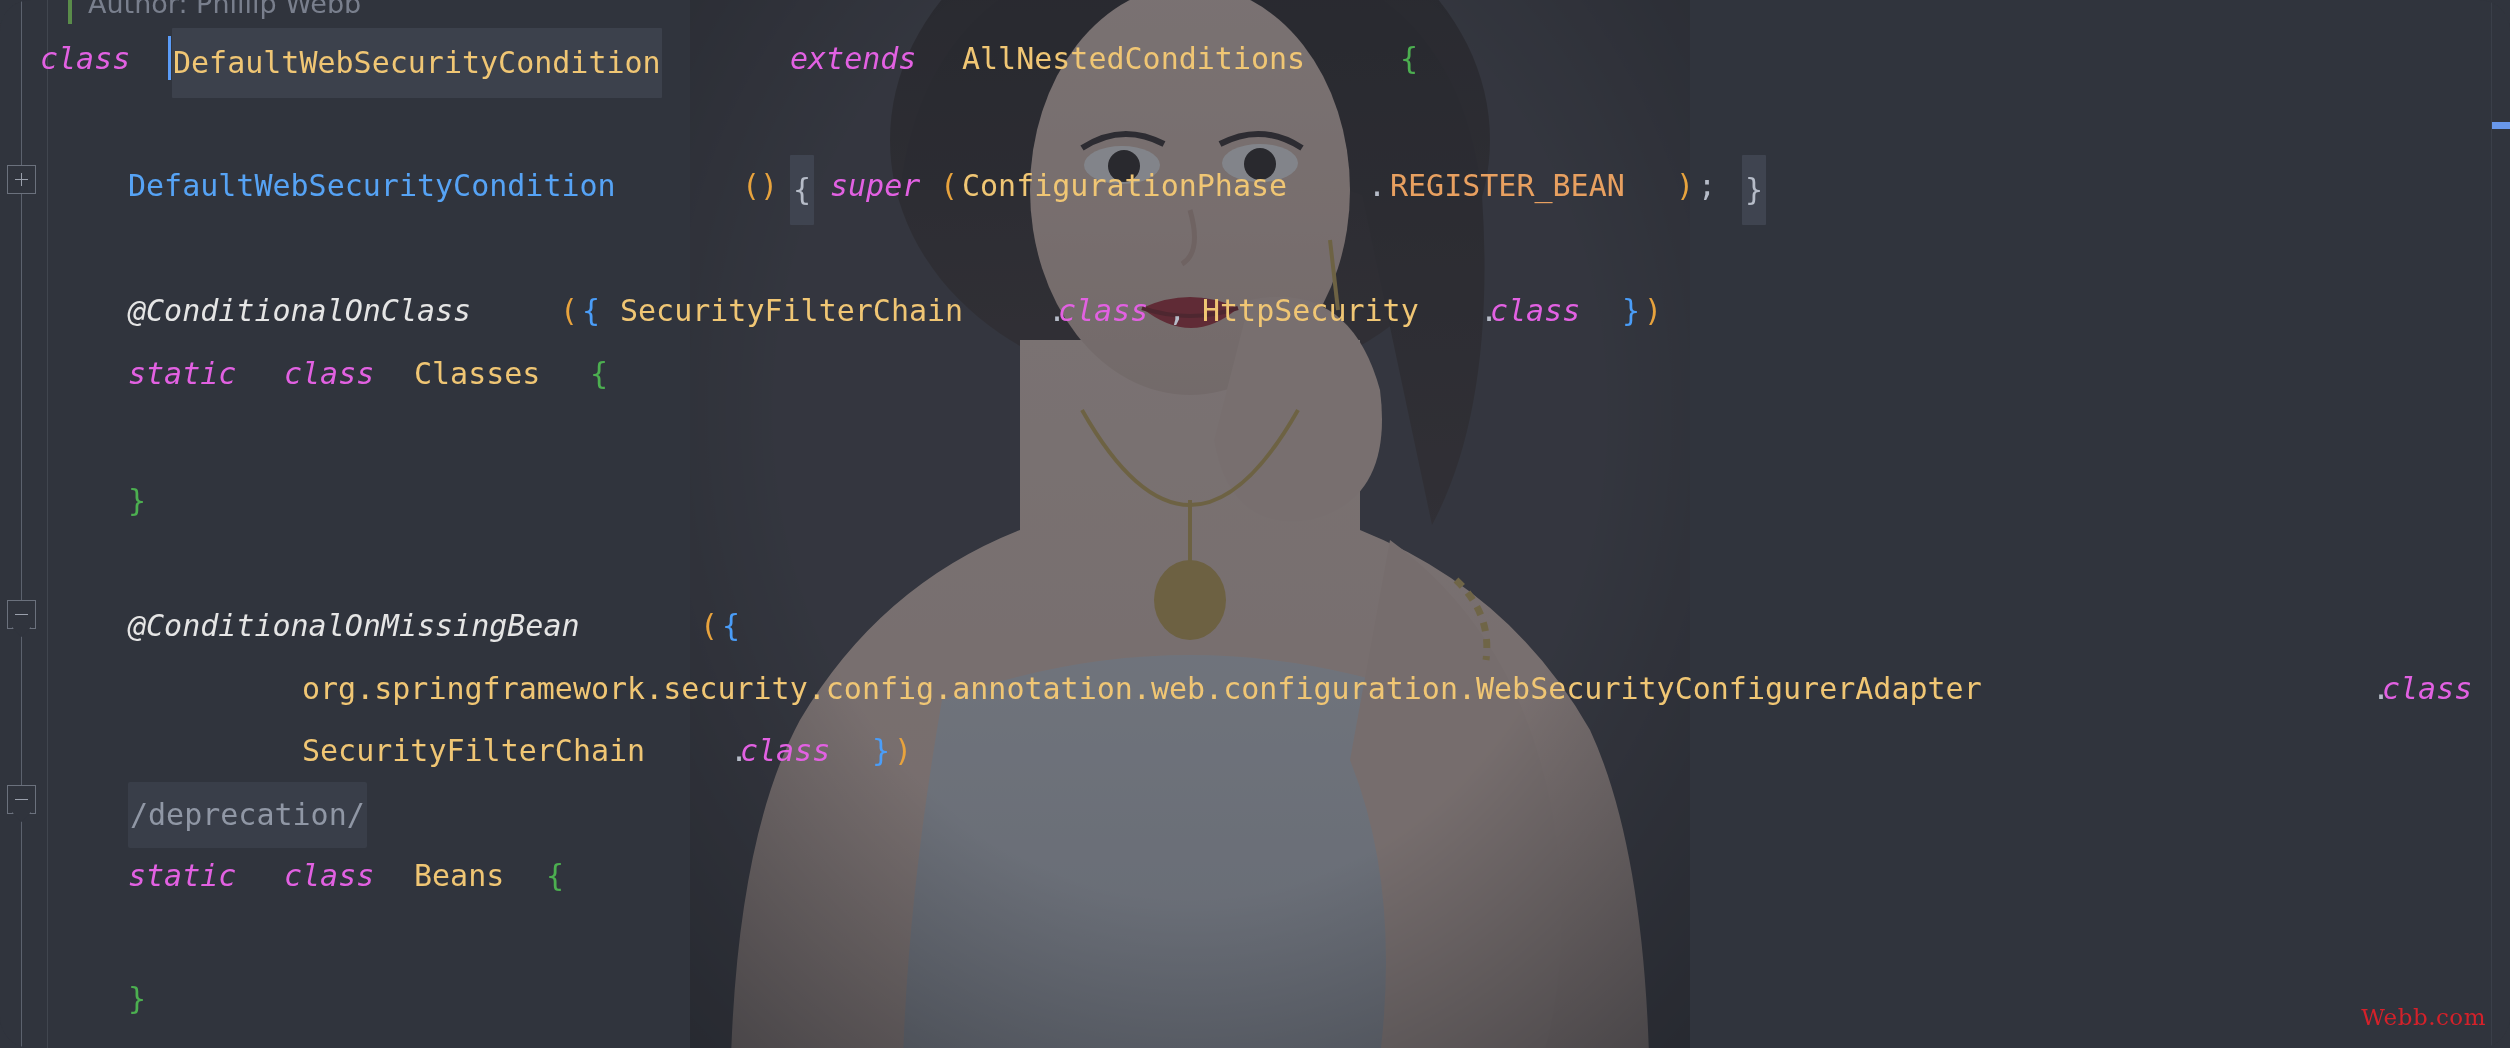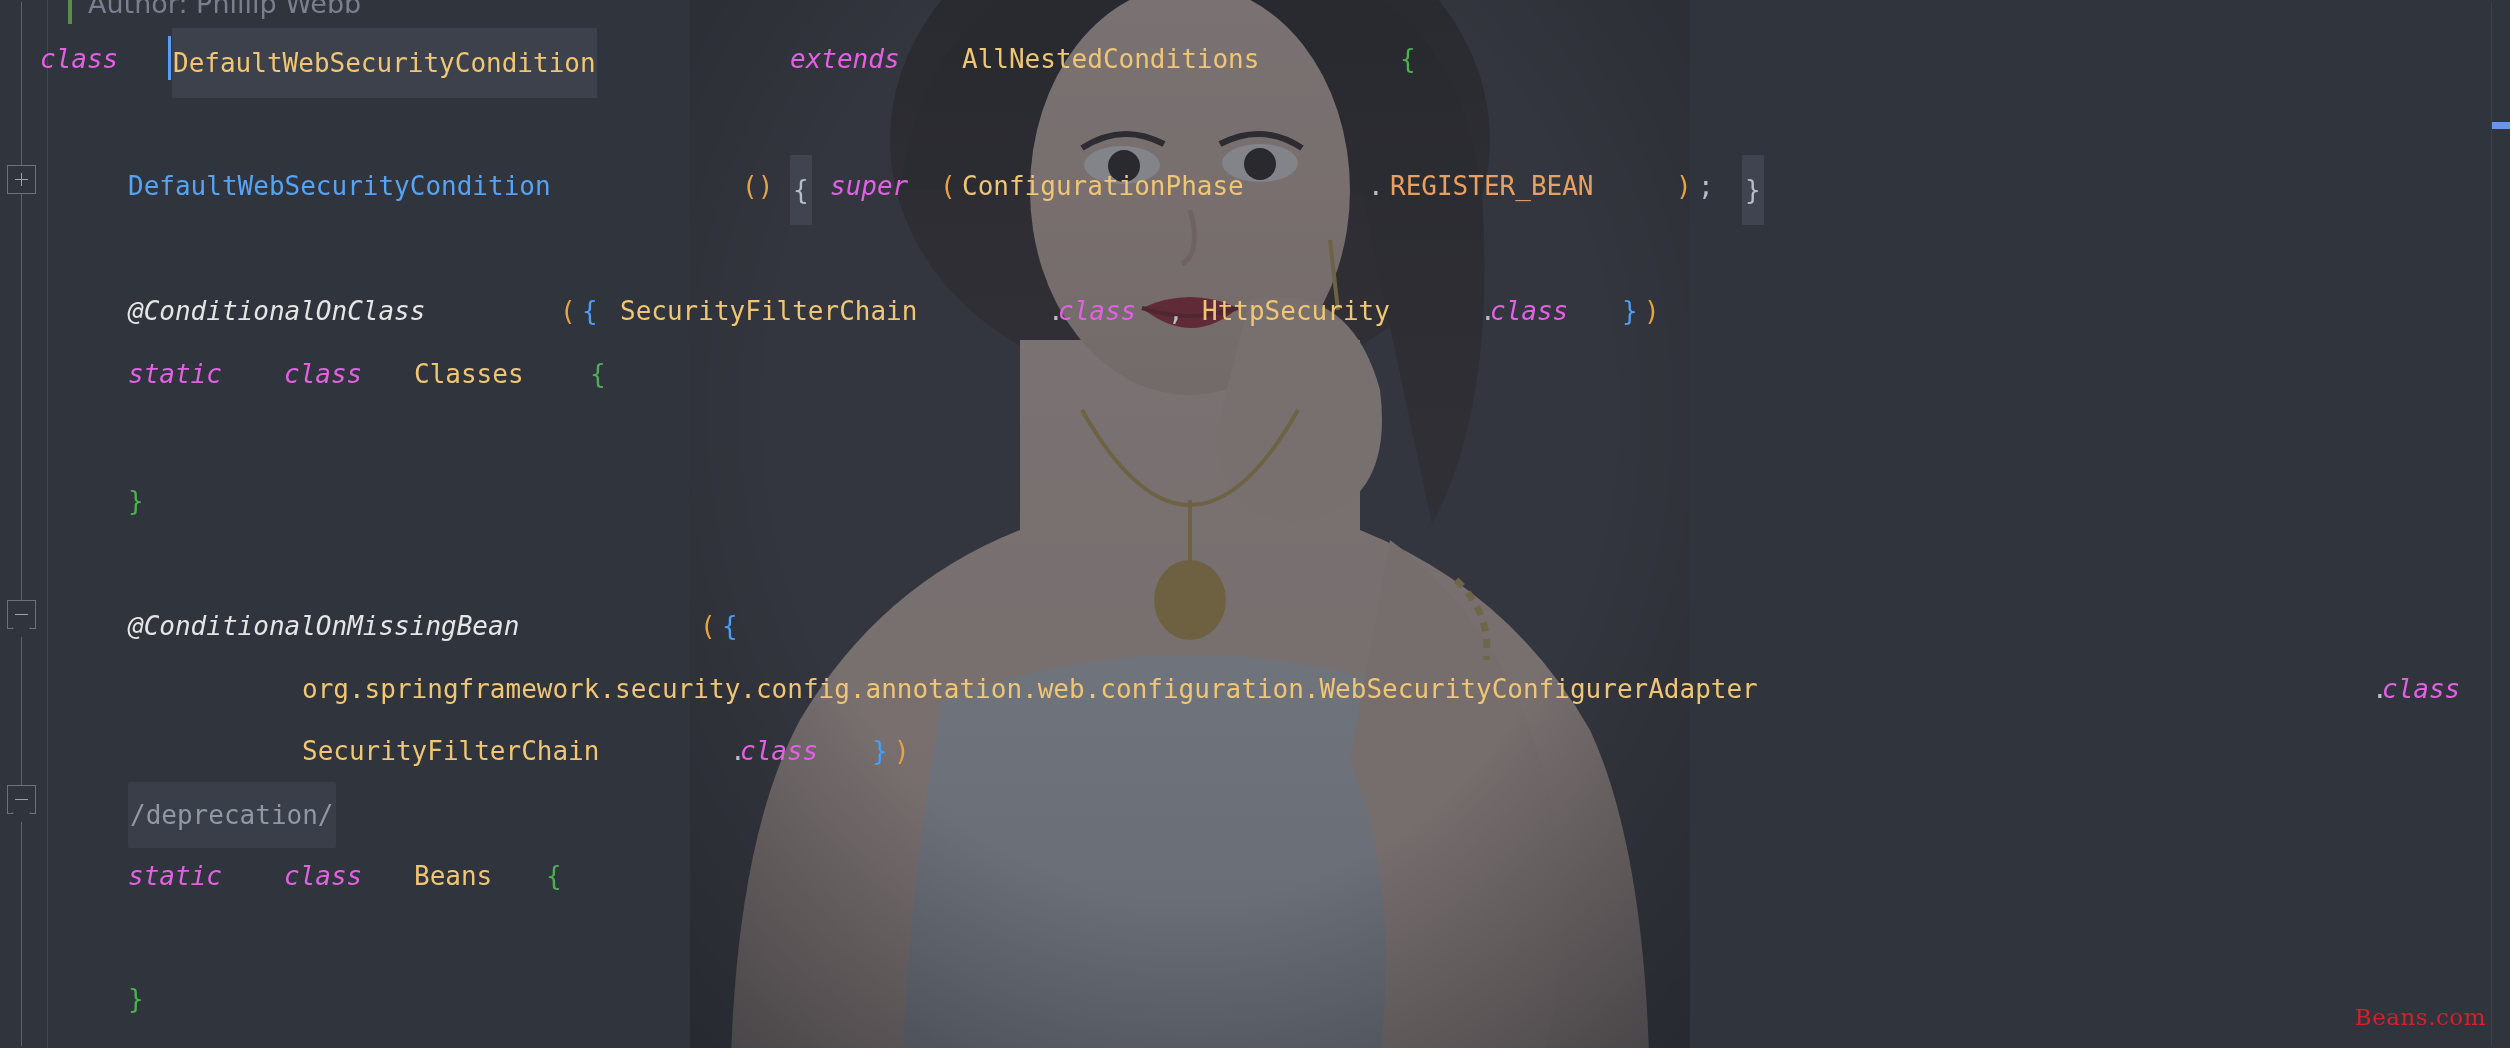--- a/index.html
+++ b/index.html
@@ -51,21 +51,21 @@
 
   
   #doc-bar{
     position:absolute;left:68px;top:-16px;width:4px;height:40px;
     background:#5a8c4a;
   }
 
   
   #code{
     position:absolute;left:0;top:0;width:2510px;height:1048px;
-    font-size:26px;line-height:62px;
+    font-size:30px;line-height:62px;
     letter-spacing:0px;
     white-space:pre;
   }
   .line{
     position:absolute;left:0;height:62px;width:2510px;
     display:block;
   }
 
   
   .kw      {color:#e261e2;font-style:italic;}
@@ -198,15 +198,15 @@
   <div id="author">Author: Phillip Webb</div>
 
   <div id="code"><div class="line" style="top: 28px;"><span class="kw" style="position: absolute; left: 40px; top: 0px;">class</span><span class="type hl" style="position: absolute; left: 172px; top: 0px;">DefaultWebSecurityCondition</span><span class="kw" style="position: absolute; left: 790px; top: 0px;">extends</span><span class="type" style="position: absolute; left: 962px; top: 0px;">AllNestedConditions</span><span class="brace-g" style="position: absolute; left: 1400px; top: 0px;">{</span></div><div class="line" style="top: 155px;"><span class="method" style="position: absolute; left: 128px; top: 0px;">DefaultWebSecurityCondition</span><span class="paren" style="position: absolute; left: 742px; top: 0px;">()</span><span class="brace-w hl-brace" style="position: absolute; left: 790px; top: 0px;">{</span><span class="kw" style="position: absolute; left: 830px; top: 0px;">super</span><span class="paren" style="position: absolute; left: 940px; top: 0px;">(</span><span class="type" style="position: absolute; left: 962px; top: 0px;">ConfigurationPhase</span><span class="punc" style="position: absolute; left: 1368px; top: 0px;">.</span><span class="const" style="position: absolute; left: 1390px; top: 0px;">REGISTER_BEAN</span><span class="paren" style="position: absolute; left: 1676px; top: 0px;">)</span><span class="punc" style="position: absolute; left: 1698px; top: 0px;">;</span><span class="brace-w hl-brace" style="position: absolute; left: 1742px; top: 0px;">}</span></div><div class="line" style="top: 280px;"><span class="anno" style="position: absolute; left: 128px; top: 0px;">@ConditionalOnClass</span><span class="paren" style="position: absolute; left: 560px; top: 0px;">(</span><span class="brace-b" style="position: absolute; left: 582px; top: 0px;">{</span><span class="type" style="position: absolute; left: 620px; top: 0px;">SecurityFilterChain</span><span class="punc" style="position: absolute; left: 1048px; top: 0px;">.</span><span class="kw" style="position: absolute; left: 1058px; top: 0px;">class</span><span class="punc" style="position: absolute; left: 1168px; top: 0px;">,</span><span class="type" style="position: absolute; left: 1202px; top: 0px;">HttpSecurity</span><span class="punc" style="position: absolute; left: 1480px; top: 0px;">.</span><span class="kw" style="position: absolute; left: 1490px; top: 0px;">class</span><span class="brace-b" style="position: absolute; left: 1622px; top: 0px;">}</span><span class="paren" style="position: absolute; left: 1644px; top: 0px;">)</span></div><div class="line" style="top: 343px;"><span class="kw" style="position: absolute; left: 128px; top: 0px;">static</span><span class="kw" style="position: absolute; left: 284px; top: 0px;">class</span><span class="type" style="position: absolute; left: 414px; top: 0px;">Classes</span><span class="brace-g" style="position: absolute; left: 590px; top: 0px;">{</span></div><div class="line" style="top: 470px;"><span class="brace-g" style="position: absolute; left: 128px; top: 0px;">}</span></div><div class="line" style="top: 595px;"><span class="anno" style="position: absolute; left: 128px; top: 0px;">@ConditionalOnMissingBean</span><span class="paren" style="position: absolute; left: 700px; top: 0px;">(</span><span class="brace-b" style="position: absolute; left: 722px; top: 0px;">{</span></div><div class="line" style="top: 658px;"><span class="pkg" style="position: absolute; left: 302px; top: 0px;">org.springframework.security.config.annotation.web.configuration.WebSecurityConfigurerAdapter</span><span class="punc" style="position: absolute; left: 2372px; top: 0px;">.</span><span class="kw" style="position: absolute; left: 2382px; top: 0px;">class</span><span class="punc" style="position: absolute; left: 2496px; top: 0px;">,</span></div><div class="line" style="top: 720px;"><span class="type" style="position: absolute; left: 302px; top: 0px;">SecurityFilterChain</span><span class="punc" style="position: absolute; left: 730px; top: 0px;">.</span><span class="kw" style="position: absolute; left: 740px; top: 0px;">class</span><span class="brace-b" style="position: absolute; left: 872px; top: 0px;">}</span><span class="paren" style="position: absolute; left: 894px; top: 0px;">)</span></div><div class="line" style="top: 782px;"><span class="hint" style="position: absolute; left: 128px; top: 0px;">/deprecation/</span></div><div class="line" style="top: 845px;"><span class="kw" style="position: absolute; left: 128px; top: 0px;">static</span><span class="kw" style="position: absolute; left: 284px; top: 0px;">class</span><span class="type" style="position: absolute; left: 414px; top: 0px;">Beans</span><span class="brace-g" style="position: absolute; left: 546px; top: 0px;">{</span></div><div class="line" style="top: 968px;"><span class="brace-g" style="position: absolute; left: 128px; top: 0px;">}</span></div></div>
 
   <div id="caret" style="left: 168px; top: 36px;"></div>
 
   <div id="scroll-track">
     <div id="scroll-marker"></div>
   </div>
 
-  <div id="watermark">Beans.com</div>
+  <div id="watermark">Webb.com</div>
 
 </div>
 
 </body></html>

